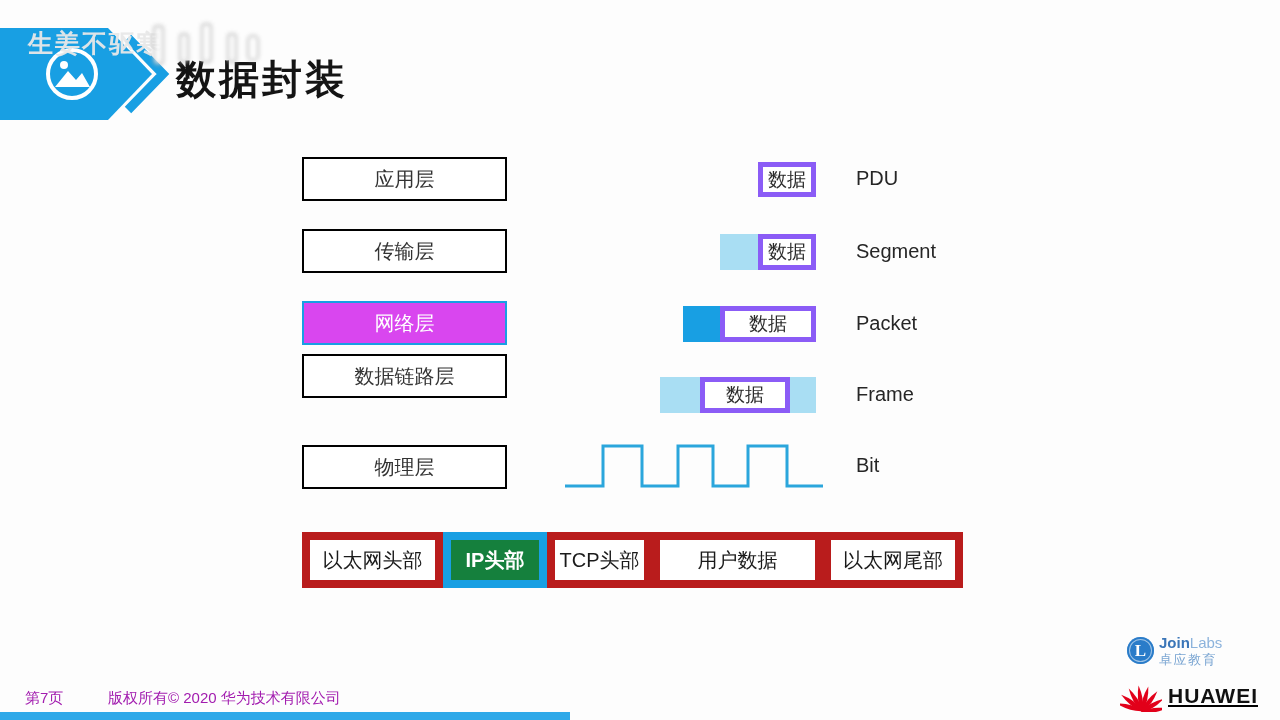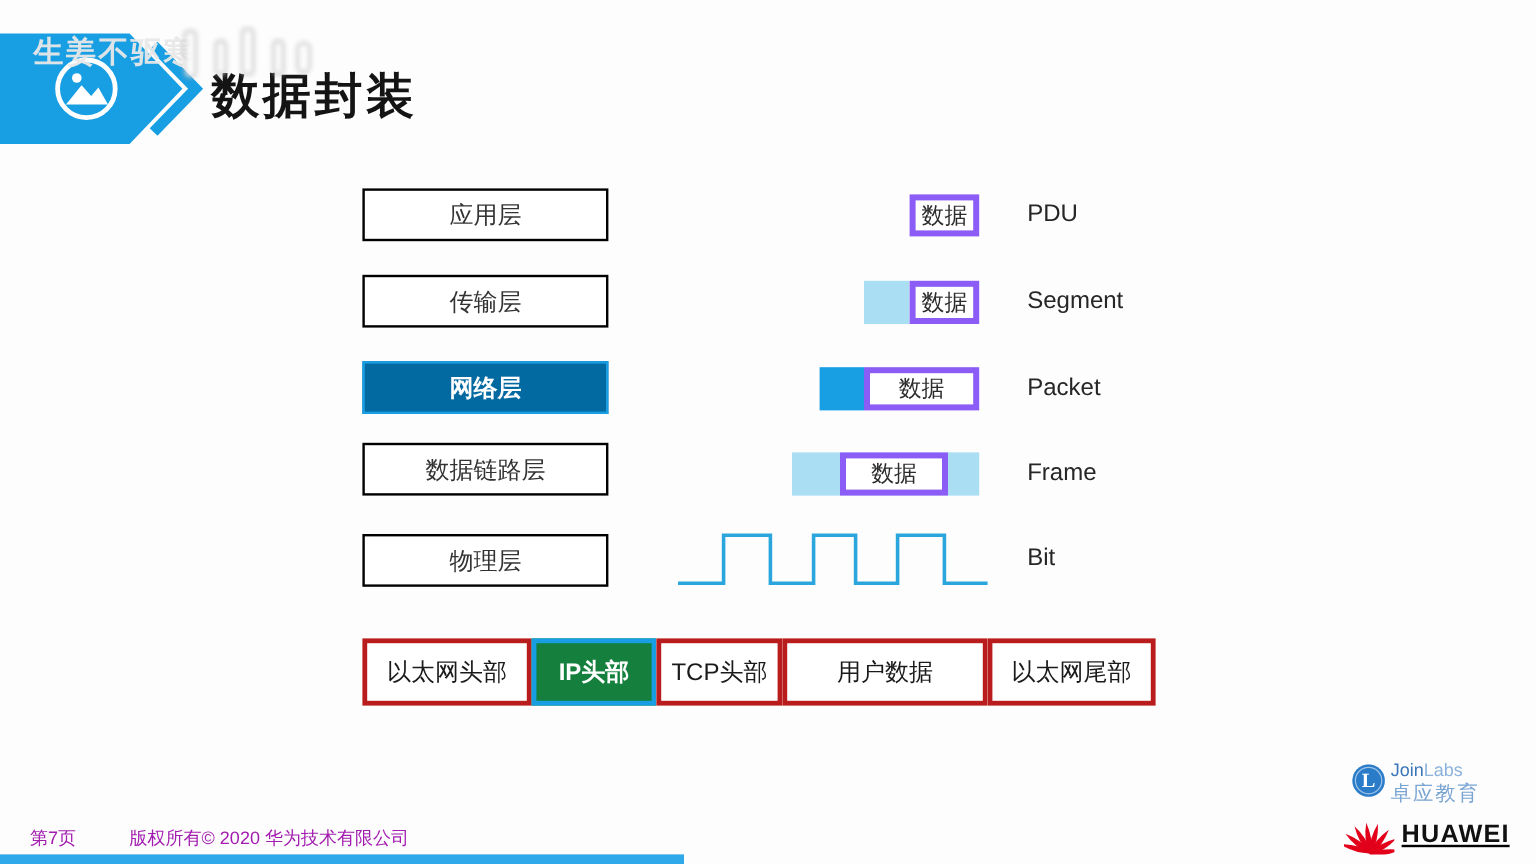--- a/index.html
+++ b/index.html
@@ -17,54 +17,54 @@
   .page-title{
     position:absolute;left:176px;top:52px;font-size:40px;font-weight:800;
     color:#141414;letter-spacing:3px;white-space:nowrap;
   }
   
   .layer-box{
     position:absolute;left:302px;width:205px;height:44px;box-sizing:border-box;
     background:#fff;border:2px solid #000000;display:flex;align-items:center;
     justify-content:center;font-size:20px;color:#333;
   }
-  .layer-box.active{background:#0369a1;border-color:#189fe3;color:#fff;font-weight:bold;}
+  .layer-box.active{background:#d946ef;border-color:#189fe3;color:#fff;font-weight:normal;}
   
   .pdu-box{
     position:absolute;box-sizing:border-box;background:#fff;border:5px solid #8b5cf6;
     display:flex;align-items:center;justify-content:center;font-size:19px;color:#2b2b2b;
   }
   .hdr-light{position:absolute;background:#a9def3;}
   .hdr-dark{position:absolute;background:#189fe3;}
   .frame-outer{position:absolute;background:#a9def3;}
   .pdu-label{position:absolute;left:856px;font-size:20px;color:#262626;white-space:nowrap;}
   .wave-svg{position:absolute;left:563px;top:438px;}
   
   .encap-row{position:absolute;left:302px;top:532px;display:flex;}
   .encap-cell{
-    height:56px;box-sizing:border-box;border:4px solid #b91c1c;background:#fff;
+    height:56px;box-sizing:border-box;border:8px solid #b91c1c;background:#fff;
     display:flex;align-items:center;justify-content:center;font-size:20px;color:#1a1a1a;
   }
   .encap-cell.active{background:#15803d;border-color:#189fe3;color:#fff;font-weight:bold;}
   
   .footer-text{position:absolute;top:689px;font-size:15px;color:#a21caf;white-space:nowrap;}
   .progress-bar{position:absolute;left:0;top:712px;width:570px;height:8px;background:#2fa9e9;}
   
   .joinlabs{position:absolute;left:1127px;top:635px;display:flex;align-items:flex-start;}
   .jl-circle{
     width:27px;height:27px;border-radius:50%;background:#2a7cc9;color:#fff;
     display:flex;align-items:center;justify-content:center;
     font-family:"Liberation Serif",serif;font-weight:bold;font-size:17px;margin-top:2px;
     box-shadow:inset 0 0 0 2px #2a7cc9, inset 0 0 0 3px rgba(255,255,255,.55);
   }
   .jl-text{margin-left:5px;line-height:1;}
   .jl-name{font-size:15px;}
-  .jl-join{color:#3b76b8;font-weight:normal;}
+  .jl-join{color:#3b76b8;font-weight:bold;}
   .jl-labs{color:#8cb3dc;}
-  .jl-sub{font-size:17px;color:#7aa5d2;letter-spacing:1.5px;margin-top:3px;}
+  .jl-sub{font-size:13px;color:#7aa5d2;letter-spacing:1.5px;margin-top:3px;}
   .huawei{position:absolute;left:1120px;top:679px;display:flex;align-items:center;text-decoration:underline;}
   .hw-text{margin-left:6px;font-size:21px;font-weight:bold;color:#111;letter-spacing:1px;}
 </style>
 </head>
 <body>
 
 <div class="slide">
 
   <svg class="banner-svg" width="180" height="96">
     <polygon points="0,2 108,2 152,48 108,94 0,94" fill="#189fe3"></polygon>
@@ -86,21 +86,21 @@
       <rect x="78" y="18" width="8" height="28" rx="3"></rect>
       <rect x="98" y="20" width="10" height="24" rx="4"></rect>
     </g>
   </svg>
 
   <div class="page-title">数据封装</div>
 
   <div class="layer-box" style="top:157px">应用层</div>
   <div class="layer-box" style="top:229px">传输层</div>
   <div class="layer-box active" style="top:301px">网络层</div>
-  <div class="layer-box" style="top:369px">数据链路层</div>
+  <div class="layer-box" style="top:354px">数据链路层</div>
   <div class="layer-box" style="top:445px">物理层</div>
 
   <div class="pdu-box" style="left:758px;top:162px;width:58px;height:35px">数据</div>
   <div class="pdu-label" style="top:167px">PDU</div>
 
   <div class="hdr-light" style="left:720px;top:234px;width:38px;height:36px"></div>
   <div class="pdu-box" style="left:758px;top:234px;width:58px;height:36px">数据</div>
   <div class="pdu-label" style="top:240px">Segment</div>
 
   <div class="hdr-dark" style="left:683px;top:306px;width:37px;height:36px"></div>

